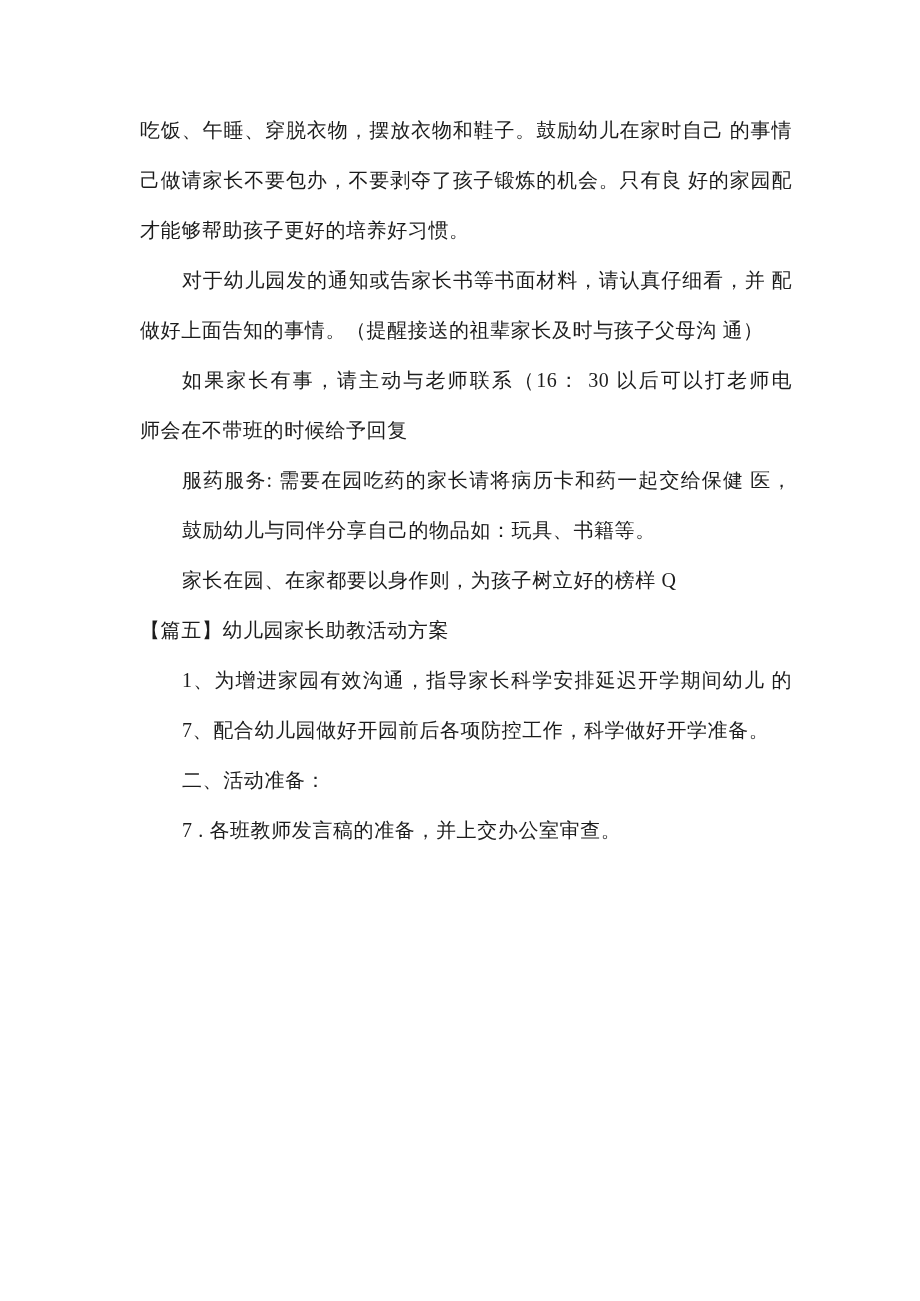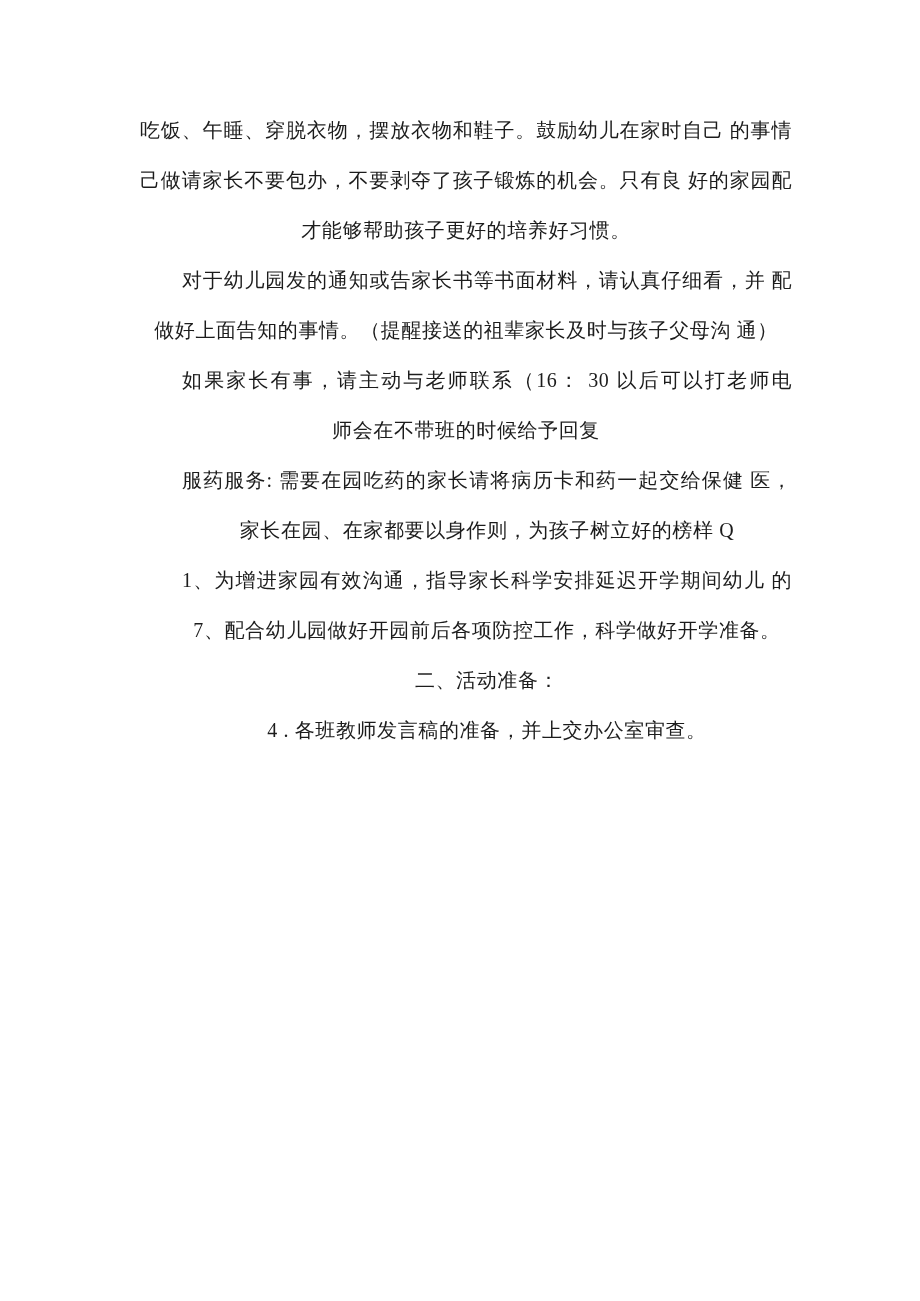--- a/index.html
+++ b/index.html
@@ -29,21 +29,21 @@
     width: 652px;
     color: #1c1c1c;
     font-size: 20px;
     letter-spacing: 0.6px;
     font-weight: 400;
   }
   .line {
     height: 50px;
     line-height: 50px;
     white-space: nowrap;
-    text-align: center;
+    text-align: left;
   }
   .line.indent {
     padding-left: 42px;
   }
   .line.full {
     white-space: normal;
     text-align: justify;
     text-align-last: justify;
     overflow: hidden;
   }
@@ -54,19 +54,21 @@
 <div class="page">
   <div class="text-block">
     <div class="line full">吃饭、午睡、穿脱衣物，摆放衣物和鞋子。鼓励幼儿在家时自己 的事情自</div>
     <div class="line full">己做请家长不要包办，不要剥夺了孩子锻炼的机会。只有良 好的家园配合</div>
     <div class="line">才能够帮助孩子更好的培养好习惯。</div>
     <div class="line indent full">对于幼儿园发的通知或告家长书等书面材料，请认真仔细看，并 配合</div>
     <div class="line">做好上面告知的事情。（提醒接送的祖辈家长及时与孩子父母沟 通）</div>
     <div class="line indent full">如果家长有事，请主动与老师联系（16： 30 以后可以打老师电话），</div>
     <div class="line">师会在不带班的时候给予回复</div>
     <div class="line indent full">服药服务: 需要在园吃药的家长请将病历卡和药一起交给保健 医，药</div>
+    <div class="line indent">鼓励幼儿与同伴分享自己的物品如：玩具、书籍等。</div>
     <div class="line indent">家长在园、在家都要以身作则，为孩子树立好的榜样 Q</div>
+    <div class="line">【篇五】幼儿园家长助教活动方案</div>
     <div class="line indent full">1、为增进家园有效沟通，指导家长科学安排延迟开学期间幼儿 的生</div>
     <div class="line indent">7、配合幼儿园做好开园前后各项防控工作，科学做好开学准备。</div>
     <div class="line indent">二、活动准备：</div>
-    <div class="line indent">4 . 各班教师发言稿的准备，并上交办公室审查。</div>
+    <div class="line indent">7 . 各班教师发言稿的准备，并上交办公室审查。</div>
   </div>
 </div>
 
 </body></html>

